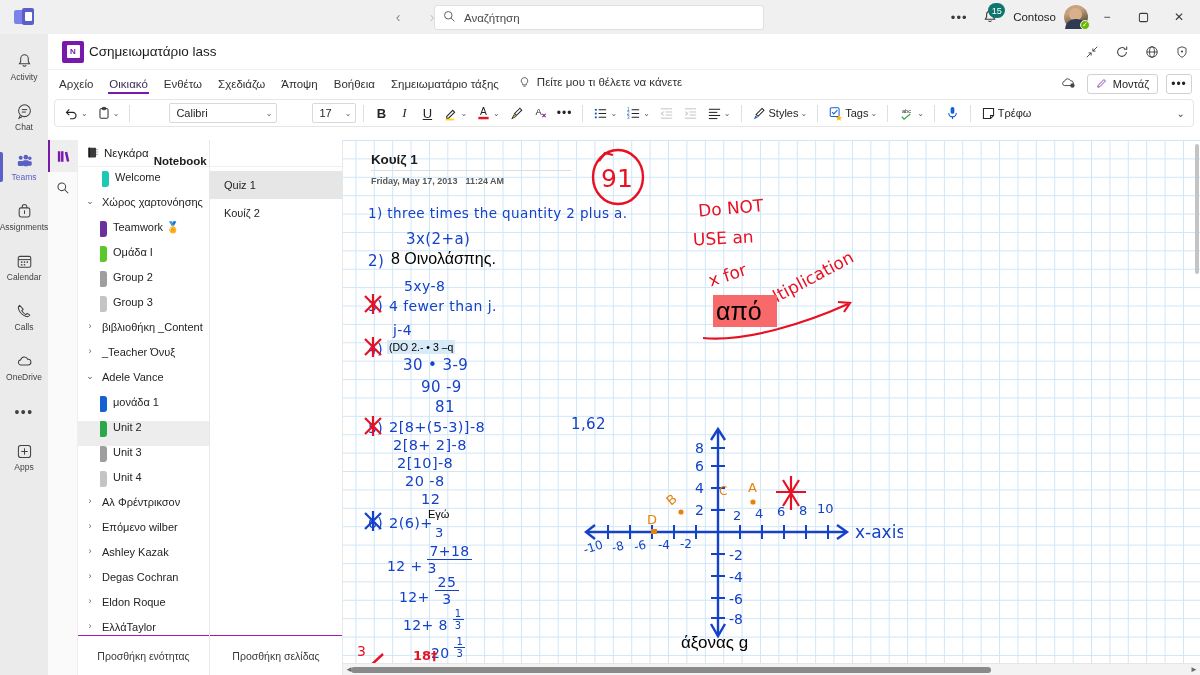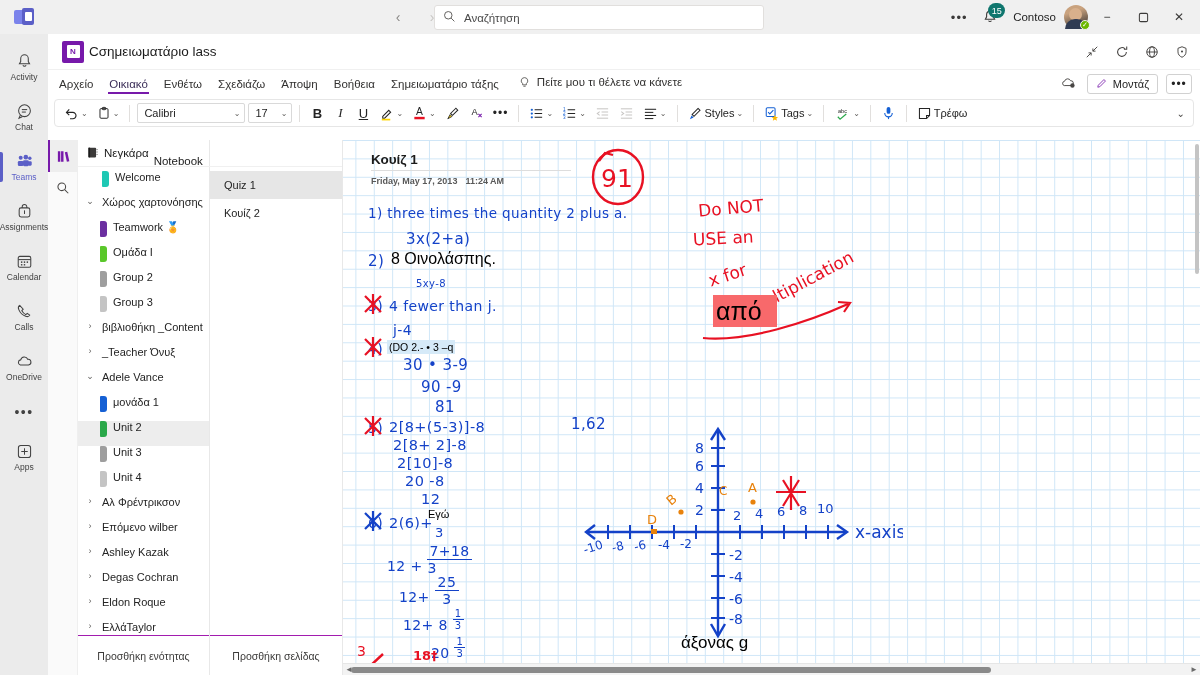--- a/index.html
+++ b/index.html
@@ -169,21 +169,21 @@
   }
   .rb-btn {
     height: 22px; min-width: 20px; padding: 0 3px; display: flex; align-items: center;
     justify-content: center; gap: 2px; font-size: 12px; color: #242424;
   }
   .rb-chev { font-size: 8px; color: #605e5c; }
   .rb-sep { width: 1px; height: 17px; background: #e1dfdd; margin: 0 4px; }
   .rb-combo {
     height: 20px; border: 1px solid #d9d9d9; border-radius: 2px; display: flex;
     align-items: center; padding: 0 4px 0 6px; font-size: 11px; color: #242424;
-    justify-content: space-between; background:#fff;
+    justify-content: space-between; background:#fff;margin-left:32px;
   }
   .rb-combo.font { width: 108px; }
   .rb-combo.size { width: 44px; }
   .rb-label { font-size: 11px; color: #242424; }
   .rb-caret-end { position: absolute; right: 8px; color: #484644; font-size: 10px; }
   .dim { color: #c8c6c4; }
   
   .on-body {
     position: absolute; left: 0; top: 106px; width: 1152px; height: 535px;
     display: flex;
@@ -198,21 +198,21 @@
   .nav-rail .nr-item.sel { background: #eeeeee; border-left: 2px solid #7719aa; }
   .section-col {
     width: 132px; background: #fff; border-right: 1px solid #e8e8e8;
     display: flex; flex-direction: column;
   }
   .nb-head {
     height: 27px; display: flex; align-items: center; gap: 5px; padding-left: 8px;
     font-size: 11.5px; color: #1b1b1b; border-bottom: 1px solid #f0f0f0;
     white-space: nowrap; width: 312px;
   }
-  .nb-head b { font-weight: normal; margin-top: 15px; }
+  .nb-head b { font-weight: bold; margin-top: 15px; }
   .sec-list { flex: 1; overflow: hidden; padding-top: 4px; }
   .sec-item {
     height: 25px; display: flex; gap: 6px; padding-left: 6px;
     font-size: 11px; color: #242424; white-space: nowrap;
   }
   .sec-item.selected { background: #ededed; }
   .sec-color {
     width: 7px; height: 16px; border-radius: 1px 3px 3px 1px; flex: none;
   }
   .sec-item.indent { padding-left: 22px; }
@@ -767,21 +767,21 @@
       </svg>
 
       <div class="ink hw" style="left:25px;top:65px;font-size:13.5px">
         <span>1)</span>
         <span>three times the quantity 2 plus a.</span>
       </div>
       <div class="ink hw" style="left:63px;top:90px;font-size:15px">3x(2+a)</div>
 
       <div class="ink hw" style="left:25px;top:112px;font-size:15px">2)</div>
       <div class="typed" style="position:absolute;left:48px;top:110px;font-size:16px">8 Οινολάσπης.</div>
-      <div class="ink hw" style="left:73px;top:138px;font-size:10px">5xy-8</div>
+      <div class="ink hw" style="left:61px;top:138px;font-size:14px">5xy-8</div>
 
       <div class="ink hw" style="left:25px;top:158px;font-size:14px">3)</div>
       <svg style="position:absolute;left:18px;top:152px" width="24" height="24">
           <path d="M4 4 L20 20 M20 4 L4 20 M12 2 L12 22" stroke="#e81123" stroke-width="2.2" fill="none"></path>
         </svg>
       <div class="ink hw" style="left:46px;top:158px;font-size:14px">4 fewer than j.</div>
       <div class="ink hw" style="left:50px;top:182px;font-size:14px">j-4</div>
 
       <div class="ink hw" style="left:25px;top:201px;font-size:14px">4)</div>
       <svg style="position:absolute;left:18px;top:195px" width="24" height="24">

